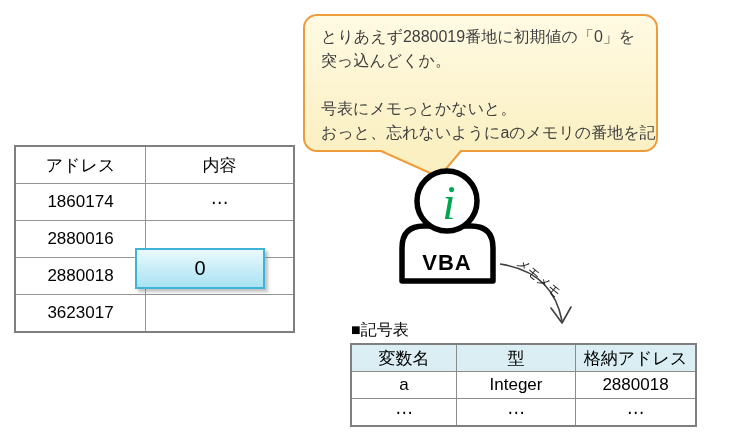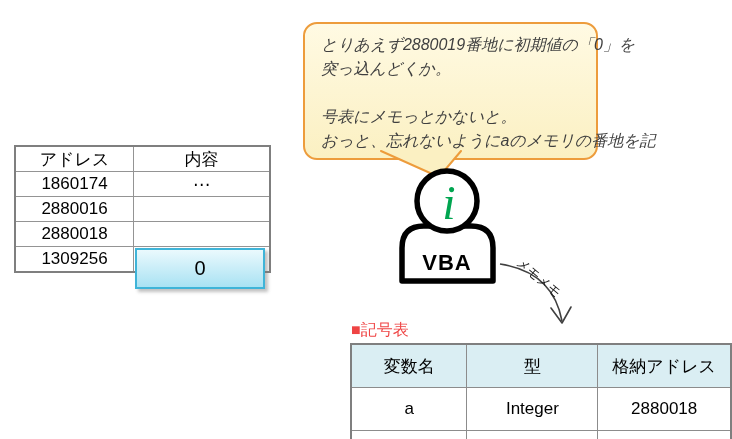--- a/index.html
+++ b/index.html
@@ -4,39 +4,38 @@
 <style>
   html,body { margin:0; padding:0; background:#ffffff; }
   #canvas {
     position:relative; width:732px; height:439px; overflow:hidden;
     font-family:"Liberation Sans","DejaVu Sans",sans-serif;
     background:#ffffff; color:#000;
   }
 
   
   .bubble {
-    position:absolute; left:303px; top:22px; width:295px; height:138px;
+    position:absolute; left:303px; top:14px; width:355px; height:138px;
     box-sizing:border-box;
     background:linear-gradient(180deg,#FFFAE3 0%,#FBF0C2 100%);
     border:2px solid #ED9C3C; border-radius:14px;
     padding:9px 14px 0 16px;
-    font-style:italic;
   }
   .bubble .line { font-size:16px; line-height:24px; color:#3F3F3F; min-height:24px; white-space:nowrap; }
   .bubble-tail { position:absolute; left:375px; top:150px; width:95px; height:32px; }
 
   
   .mem-table {
     position:absolute; left:14px; top:145px;
     border-collapse:collapse; table-layout:fixed;
     border:2px solid #7F7F7F; background:#fff;
   }
   .mem-table td, .mem-table th {
     border:1px solid #949494; text-align:center; vertical-align:middle;
-    font-size:17px; font-weight:normal; padding:0; height:24px; color:#000;margin-left:48px;
+    font-size:17px; font-weight:normal; padding:6px; height:24px; color:#000;margin-left:48px;
   }
   .mem-table .col-addr { width:117px; }
   .mem-table .col-val  { width:135px; }
 
   
   .value-box {
     position:absolute; left:135px; top:248px; width:130px; height:41px;
     box-sizing:border-box;
     border:2px solid #3FB4D8;
     background:linear-gradient(180deg,#EAF9FD 0%,#A9E2F3 100%);
@@ -50,29 +49,29 @@
 
   
   .memo-arrow { position:absolute; left:490px; top:250px; width:95px; height:85px; }
   .memo-label {
     position:absolute; left:524px; top:254px;
     font-size:13px; color:#1a1a1a; white-space:nowrap;
     transform:rotate(40deg); transform-origin:left top;
   }
 
   
-  .sym-title { position:absolute; left:351px; top:320px; font-size:16px; color:#ef4444; }
+  .sym-title { position:absolute; left:351px; top:320px; font-size:16px; color:#000000; }
   .sym-table {
     position:absolute; left:350px; top:343px;
     border-collapse:collapse; table-layout:fixed;
     border:2px solid #7F7F7F; background:#fff;
   }
   .sym-table td, .sym-table th {
     border:1px solid #8C8C8C; text-align:center; vertical-align:middle;
-    font-size:17px; font-weight:normal; padding:9px; height:24px; color:#000;
+    font-size:17px; font-weight:normal; padding:1px; height:24px; color:#000;
   }
   .sym-table th { background:#DAEEF3; }
   .sym-table .c1 { width:102px; }
   .sym-table .c2 { width:116px; }
   .sym-table .c3 { width:117px; }
 </style>
 </head>
 <body>
 
 <div id="canvas">
@@ -101,21 +100,21 @@
     </tr>
     <tr>
       <td>2880016</td>
       <td></td>
     </tr>
     <tr>
       <td>2880018</td>
       <td></td>
     </tr>
     <tr>
-      <td>1309256</td>
+      <td>3623017</td>
       <td></td>
     </tr>
   </tbody>
     </table>
 
   <div class="value-box">
     <span>0</span>
   </div>
 
   <svg class="character" viewBox="0 0 105 125">

